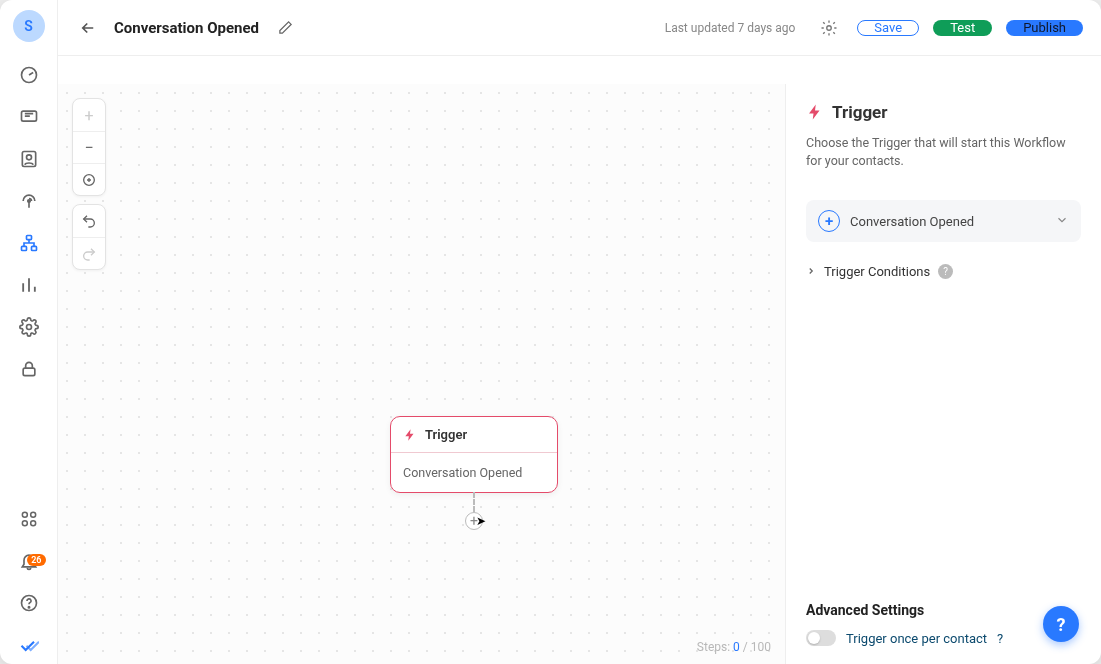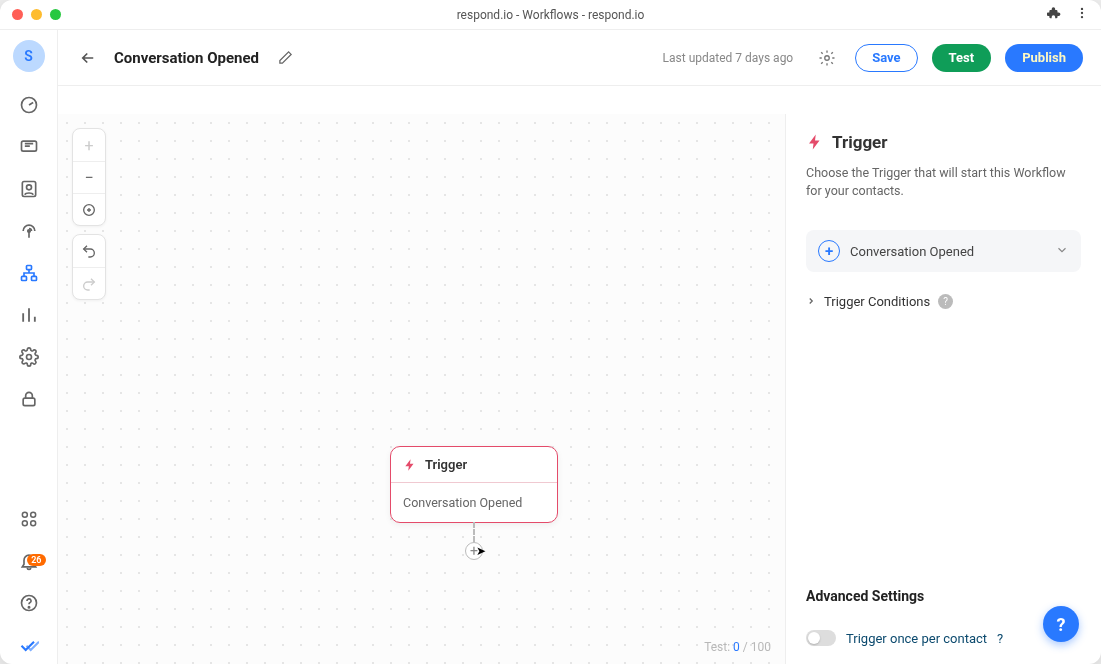--- a/index.html
+++ b/index.html
@@ -49,26 +49,26 @@
   .header {
     height: 56px; border-bottom:1px solid #eee; display:flex; align-items:center; padding: 0 18px; gap:14px;
   }
   .back-btn { width:24px; height:24px; display:flex; align-items:center; justify-content:center; color:#555; cursor:pointer;}
   .wf-title { font-size:15px; font-weight:700; color:#222; }
   .edit-btn { width:24px; height:24px; display:flex; align-items:center; justify-content:center; color:#666; cursor:pointer;}
   .header-spacer { flex:1; }
   .updated { font-size:12px; color:#888; margin-right:6px;}
   .gear-btn { width:28px;height:28px;display:flex;align-items:center;justify-content:center;color:#777;cursor:pointer;}
   .btn {
-    height:28px; padding:0 16px; border-radius:16px; font-size:13px; font-weight:700; cursor:pointer;
-    border:1px solid transparent; display:flex; align-items:center;
+    height:16px; padding:0 16px; border-radius:16px; font-size:13px; font-weight:400; cursor:pointer;
+    border:1px solid transparent; display:flex; align-items:flex-end;
   }
   .btn.save { background:#fff; border-color:#2979ff; color:#2979ff; }
   .btn.test { background:#0f9d58; color:#fff; }
-  .btn.publish { background:#2979ff; color:#fef9c3; }
+  .btn.publish { background:#2979ff; color:#0f172a; }
 
   .content { flex:1; display:flex; min-height:0; }
 
   .canvas-wrap { flex:1; position:relative; background:#fcfcfc;
     background-image: radial-gradient(#e5e5e5 1px, transparent 1px);
     background-size: 18px 18px;
   }
   .canvas-tools {
     position:absolute; left:14px; top:14px; display:flex; flex-direction:column; gap:8px;
   }
@@ -121,62 +121,40 @@
   }
   .trigger-select .t-label { font-size:13px; color:#444; flex:1;}
   .trigger-select .chev { color:#888; }
   .panel-hint { font-size:12px; color:#777; font-style:italic; margin-bottom:16px;}
   .collapse-row {
     display:flex; align-items:flex-start; gap:8px; padding:8px 0; font-size:13px; color:#333; font-weight:400; cursor:pointer;
   }
   .collapse-row .chev { width:10px; color:#666; }
   .collapse-row .help { width:15px;height:15px;border-radius:50%;background:#bbb;color:#fff;font-size:10px;display:flex;align-items:center;justify-content:center;}
   .panel-spacer { flex:1; min-height:140px; }
-  .adv-title { font-size:14px; font-weight:700; color:#222; margin-bottom:26px;}
+  .adv-title { font-size:14px; font-weight:700; color:#222; margin-bottom:12px;}
   .toggle-row { display:flex; align-items:center; gap:10px; font-size:13px; color:#0c4a6e;}
   .toggle {
     width:30px; height:16px; background:#ddd; border-radius:10px; position:relative; cursor:pointer;
   }
   .toggle::after {
     content:""; position:absolute; width:12px; height:12px; background:#fff; border-radius:50%;
     top:2px; left:2px; box-shadow:0 1px 2px rgba(0,0,0,0.2);
   }
   .help-fab {
     position:absolute; right:22px; bottom:22px; width:36px; height:36px; border-radius:50%;
     background:#2979ff; color:#fff; font-weight:700; font-size:18px; display:flex; align-items:center; justify-content:center;
     box-shadow:0 3px 8px rgba(41,121,255,0.4); cursor:pointer;
   }
 </style>
 </head>
 <body>
 
 <div class="window">
 
-  <div class="titlebar">
-    <div class="traffic">
-      <div class="dot red"></div>
-      <div class="dot yellow"></div>
-      <div class="dot green"></div>
-    </div>
-    <div class="win-title">respond.io - Workflows - respond.io</div>
-    <div class="title-right">
-      <span>
-        <svg viewBox="0 0 24 24" fill="currentColor">
-            <path d="M20 11h-2V9a2 2 0 0 0-2-2h-2V5a3 3 0 1 0-6 0v2H6a2 2 0 0 0-2 2v2H2a3 3 0 1 0 0 6h2v2a2 2 0 0 0 2 2h2v-2a3 3 0 1 1 6 0v2h2a2 2 0 0 0 2-2v-2h2a3 3 0 1 0 0-6z"></path>
-          </svg>
-      </span>
-      <span>
-        <svg viewBox="0 0 24 24" fill="currentColor">
-            <circle cx="12" cy="5" r="2"></circle>
-            <circle cx="12" cy="12" r="2"></circle>
-            <circle cx="12" cy="19" r="2"></circle>
-          </svg>
-      </span>
-    </div>
-  </div>
 
   <div class="body">
 
     <div class="sidebar">
       <div class="avatar">
         <span>S</span>
       </div>
       <div class="side-item">
         <svg viewBox="0 0 24 24" fill="none" stroke="currentColor" stroke-width="2">
             <circle cx="12" cy="12" r="9"></circle>
@@ -334,21 +312,21 @@
             <div class="node-body">Conversation Opened</div>
             <div class="node-connector">
               <div class="conn-line"></div>
               <div class="conn-plus">+</div>
             </div>
           </div>
 
           <div class="cursor">➤</div>
 
           <div class="steps-count">
-            <span>Test:</span>
+            <span>Steps:</span>
             <span class="cur">0</span>
             <span> / </span>
             <span>100</span>
           </div>
         </div>
 
         <div class="panel">
           <div class="panel-title">
             <svg viewBox="0 0 24 24" fill="currentColor">
                 <path d="M13 2L4 14h6l-1 8 9-12h-6z"></path>

